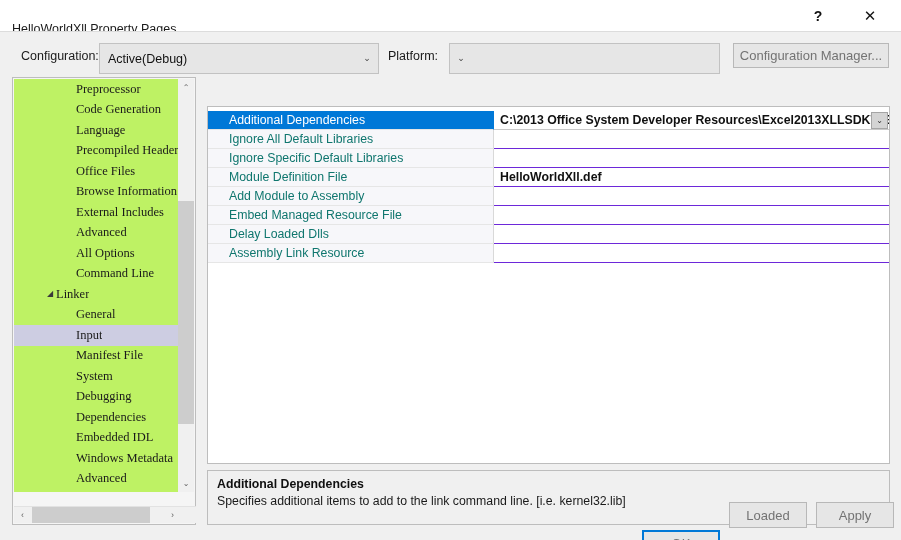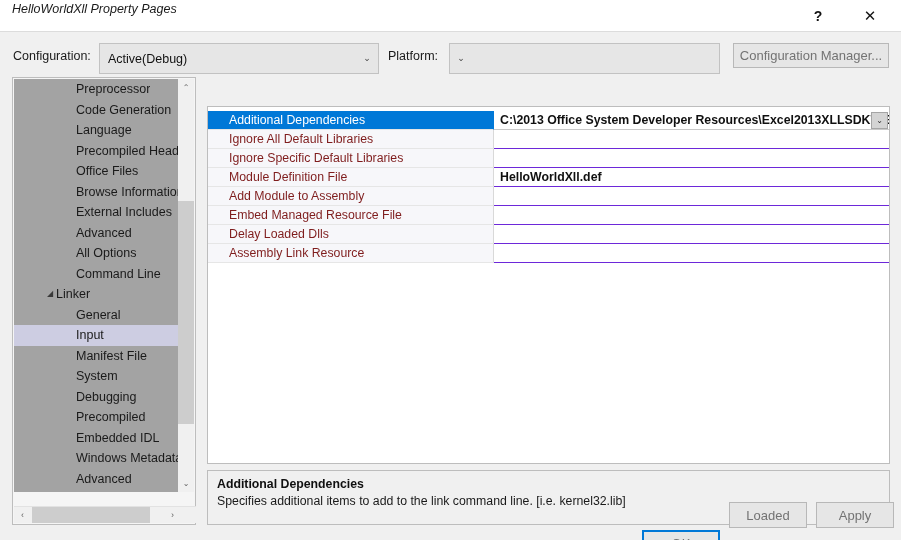--- a/index.html
+++ b/index.html
@@ -25,25 +25,24 @@
     left: 0; top: 0;
     width: 901px;
     height: 31px;
     background: #ffffff;
     display: flex;
     align-items: center;
   }
   .title-text {
     position: absolute;
     left: 12px;
-    top: 2px;
+    top: 22px;
     font-size: 12.5px;
     color: #1a1a1a;
     white-space: nowrap;
-    font-style: italic;
   }
   .win-btn {
     position: absolute;
     top: 0;
     width: 42px;
     height: 31px;
     display: flex;
     align-items: center;
     justify-content: center;
     color: #111;
@@ -71,21 +70,21 @@
     width: 901px;
     height: 30px;
   }
   .cfg-label {
     position: absolute;
     top: 7px;
     font-size: 12.5px;
     color: #1a1a1a;
     white-space: nowrap;
   }
-  .cfg-label.conf { left: 13px; }
+  .cfg-label.conf { left: 21px; }
   .cfg-label.plat { left: 388px; }
 
   .combo {
     position: absolute;
     top: 1px;
     height: 31px;
     background: #e6e6e6;
     border: 1px solid #c2c2c2;
     box-sizing: border-box;
     display: flex;
@@ -138,21 +137,22 @@
     background: #f5f5f5;
     border: 1px solid #bdbdbd;
     box-sizing: border-box;
   }
   .tree-scroll-area {
     position: absolute;
     left: 1px; top: 1px;
     width: 166px;
     height: 413px;
     overflow: hidden;
-    background: #a3a3a3;
+    background: #bef264;
+    font-family: Liberation Serif, serif;
   }
   .tree-item {
     height: 20.5px;
     display: flex;
     align-items: center;
     font-size: 12.5px;
     color: #1a1a1a;
     white-space: nowrap;
     cursor: default;
     padding-left: 4px;
@@ -250,21 +250,21 @@
     position: relative;
   }
   .grid-row .gname {
     width: 286px;
     min-width: 286px;
     box-sizing: border-box;
     padding-left: 21px;
     display: flex;
     align-items: center;
     font-size: 12.3px;
-    color: #7f1d1d;
+    color: #0f766e;
     background: #f7f7fa;
     border-right: 1px solid #d9d9d9;
     border-bottom: 1px solid #e6e6e6;
     white-space: nowrap;
     overflow: hidden;
   }
   .grid-row .gvalue {
     flex: 1;
     box-sizing: border-box;
     padding-left: 6px;
@@ -420,21 +420,21 @@
         <div class="tree-item lvl2">
           <span class="tlabel">Manifest File</span>
         </div>
         <div class="tree-item lvl2">
           <span class="tlabel">System</span>
         </div>
         <div class="tree-item lvl2">
           <span class="tlabel">Debugging</span>
         </div>
         <div class="tree-item lvl2">
-          <span class="tlabel">Precompiled</span>
+          <span class="tlabel">Dependencies</span>
         </div>
         <div class="tree-item lvl2">
           <span class="tlabel">Embedded IDL</span>
         </div>
         <div class="tree-item lvl2">
           <span class="tlabel">Windows Metadata</span>
         </div>
         <div class="tree-item lvl2">
           <span class="tlabel">Advanced</span>
         </div>

